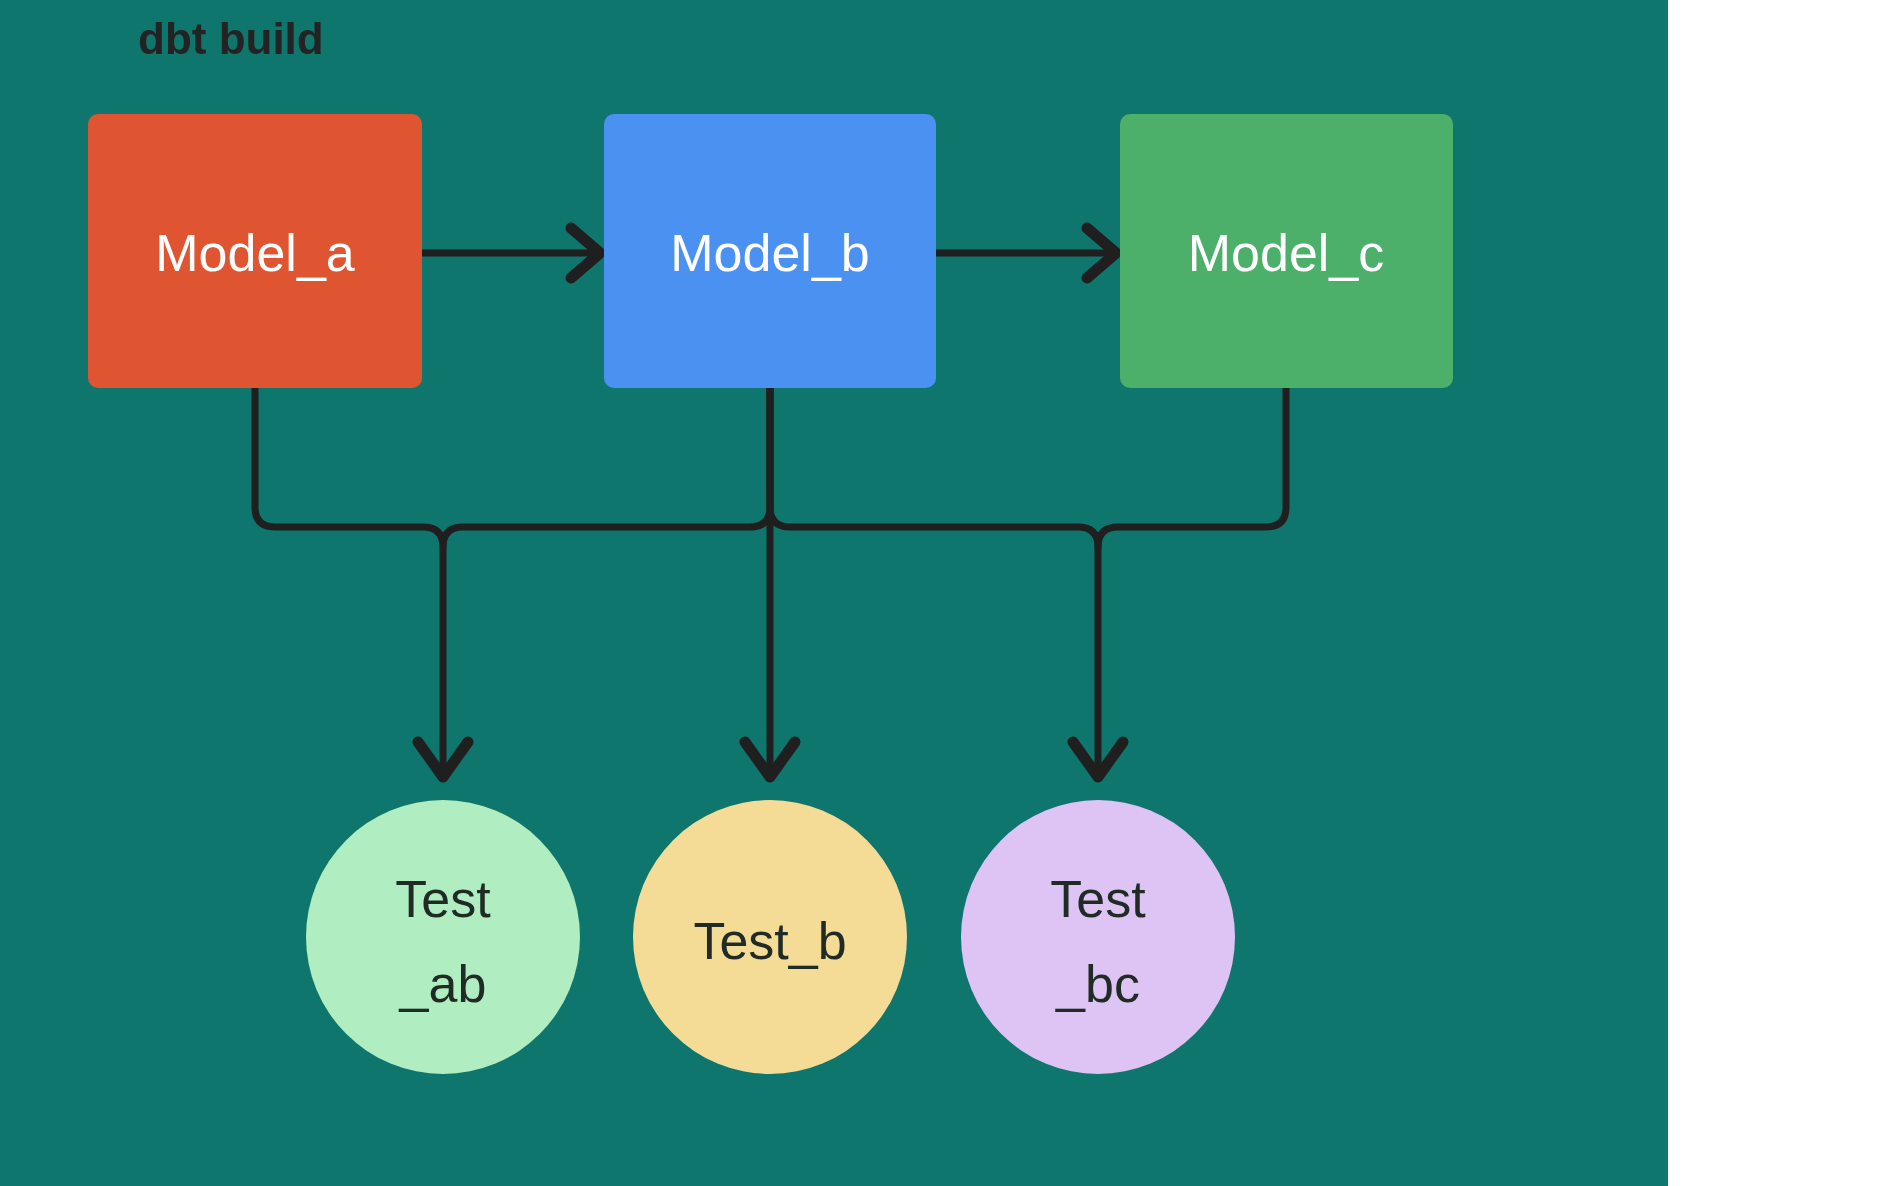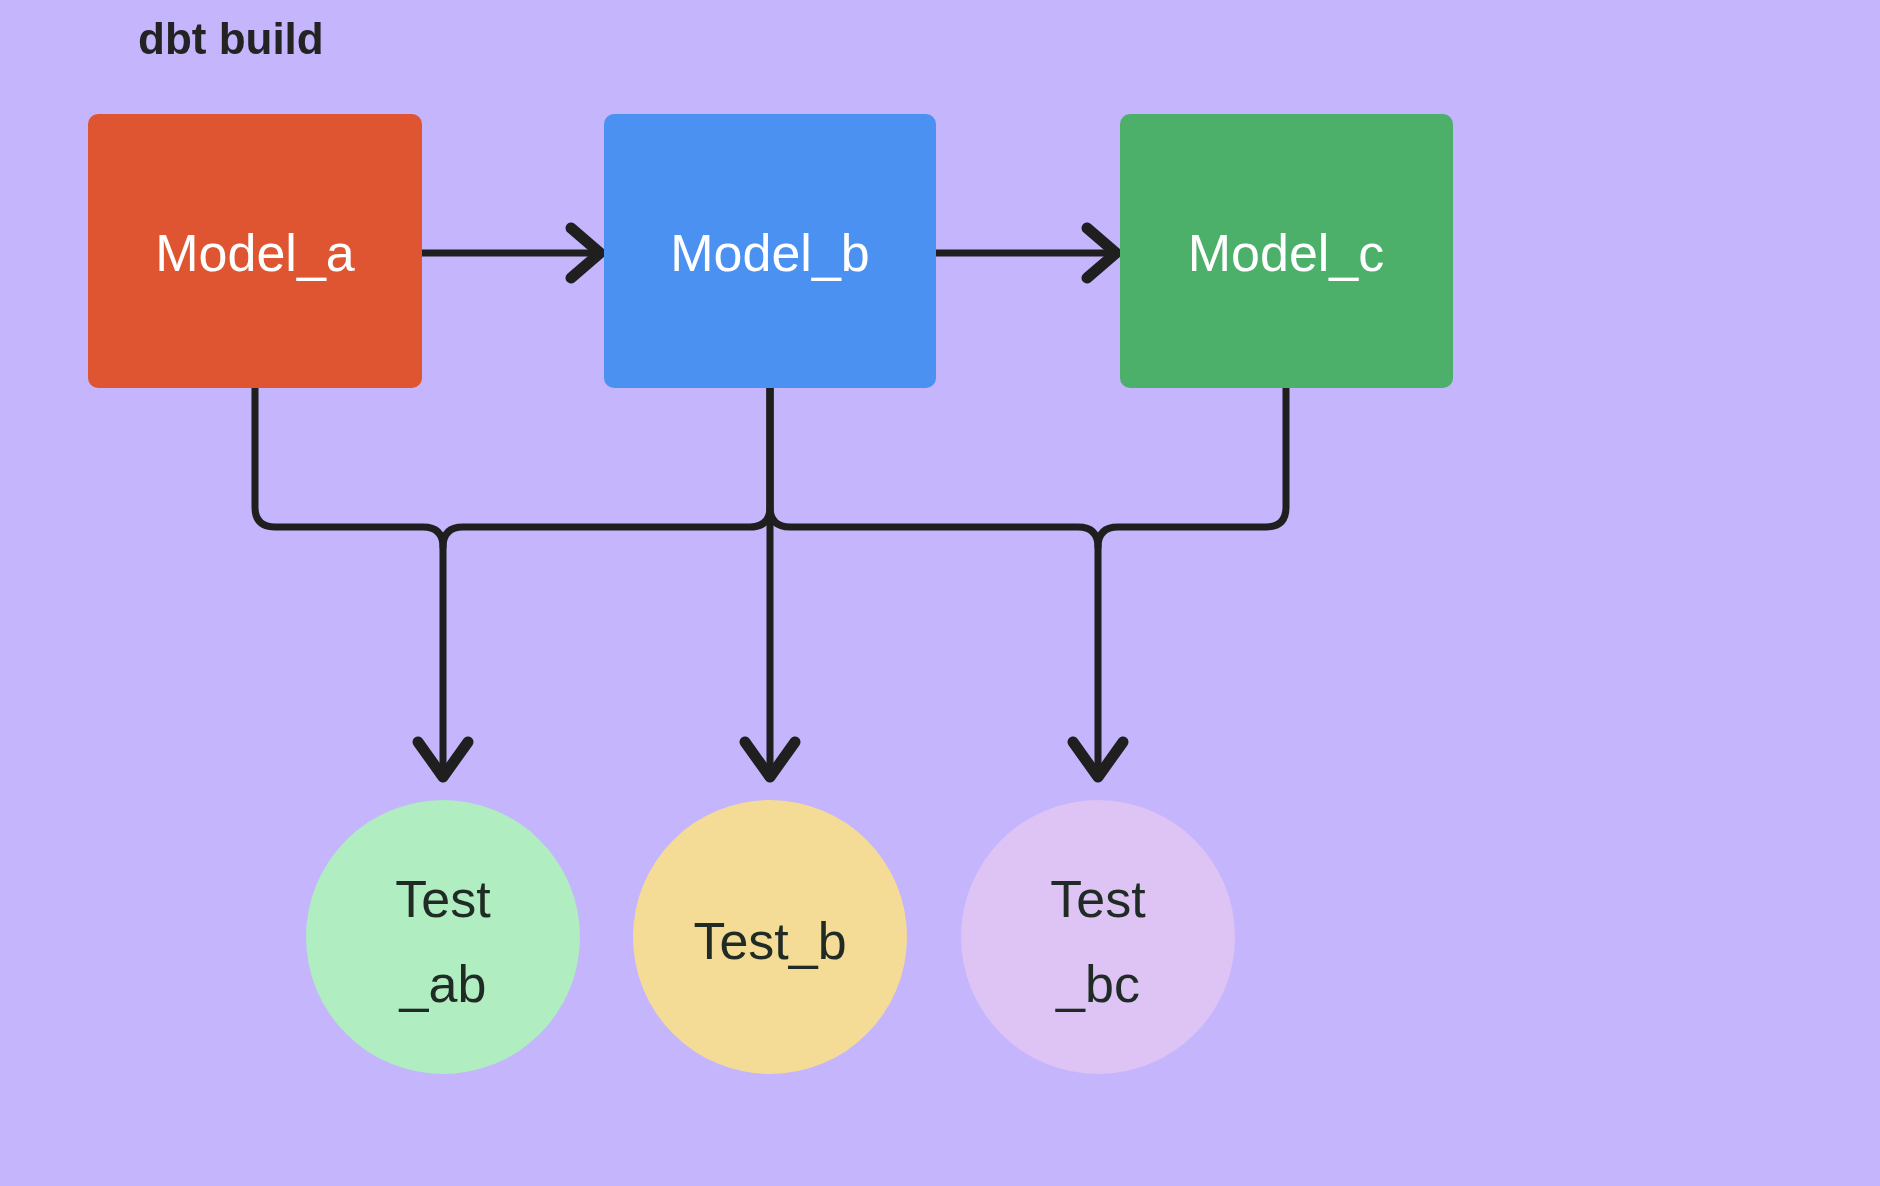--- a/index.html
+++ b/index.html
@@ -5,23 +5,23 @@
   html, body {
     margin: 0;
     padding: 0;
     background: #ffffff;
   }
   body {
     font-family: "Liberation Sans", sans-serif;
   }
   #canvas {
     position: relative;
-    width: 1880px;
+    width: 1668px;
     height: 1186px;
-    background: #c4b5fd;
+    background: #0f766e;
     overflow: hidden;
   }
   #diagram-svg {
     position: absolute;
     left: 0;
     top: 0;
     width: 1880px;
     height: 1186px;
     display: block;
   }

